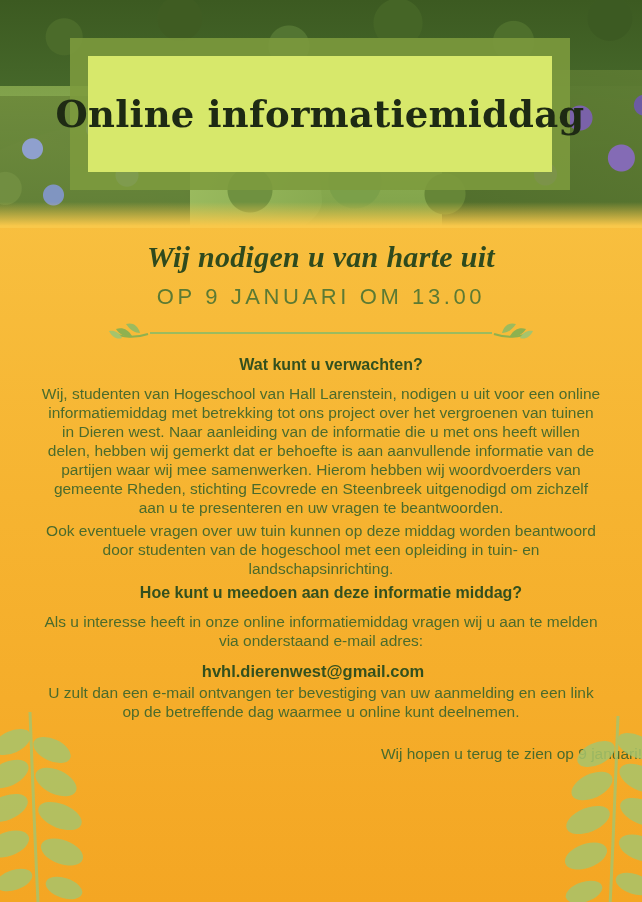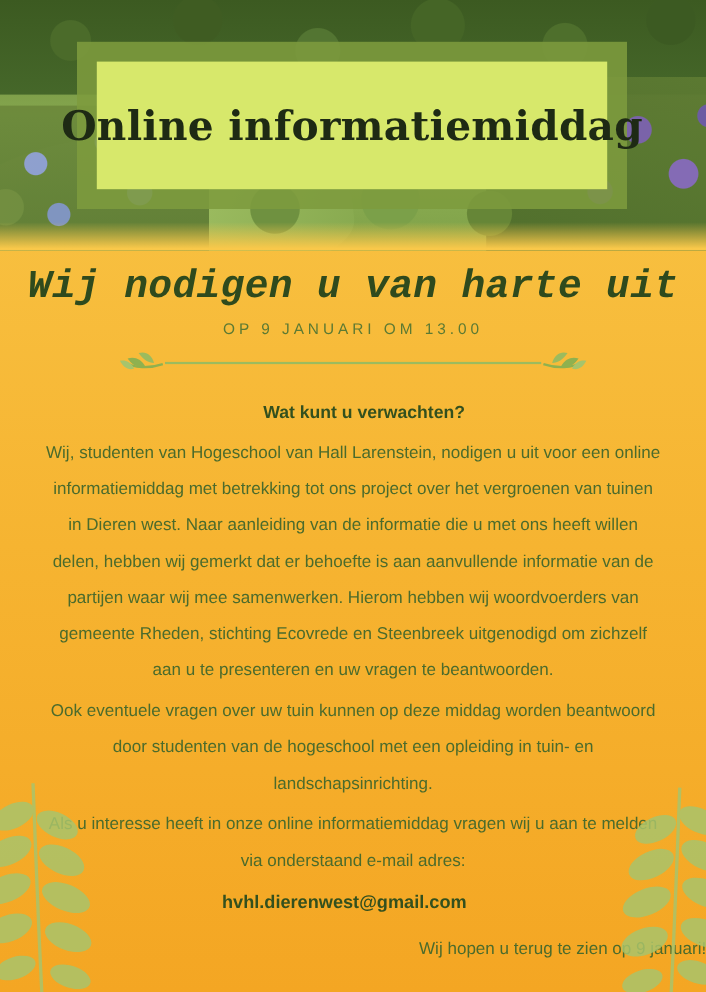--- a/index.html
+++ b/index.html
@@ -133,30 +133,30 @@
   
   .content {
     position: absolute;
     top: 240px;
     left: 0;
     width: 642px;
     text-align: center;
     color: #3f5b26;
   }
   .invite {
-    font-family: Liberation Mono, monospace;
+    font-family: Liberation Serif, serif;
     font-style: italic;
     font-weight: 700;
-    font-size: 36px;
+    font-size: 30px;
     color: #2f4a1d;
     margin: 0 0 10px 0;
     letter-spacing: 0.3px;
   }
   .date-line {
-    font-size: 14px;
+    font-size: 22px;
     letter-spacing: 3.6px;
     color: #5c7a33;
     margin: 0 0 4px 0;
   }
   .divider {
     position: relative;
     height: 36px;
     margin: 2px 0 4px 0;
   }
   .divider .rule {
@@ -173,26 +173,26 @@
     width: 42px;
     height: 32px;
   }
   .divider .leaf.left { left: 108px; }
   .divider .leaf.right { right: 108px; transform: scaleX(-1); }
 
   .section-head {
     font-size: 16px;
     font-weight: 700;
     color: #33501e;
-    margin: 20px 0 10px 0;
+    margin: 6px 0 10px 0;
     padding-left: 20px;
   }
   .para {
     font-size: 15.5px;
-    line-height: 33px;
+    line-height: 19px;
     color: #4b6b2c;
     margin: 0 auto 4px auto;
     width: 560px;
   }
   .para.tight { margin-bottom: 12px; }
   .email {
     font-size: 16.5px;
     font-weight: 700;
     color: #33501e;
     margin: 4px 16px 2px 0;
@@ -251,22 +251,24 @@
         <path d="M32 17 C30 9 24 6 18 8 C22 14 27 17 32 17 Z" fill="#9CBB5E"></path>
         <path d="M24 20 C20 13 14 11 8 13 C12 19 18 22 24 20 Z" fill="#8FB14F"></path>
         <path d="M14 22 C11 16 6 14 1 15 C4 21 9 24 14 22 Z" fill="#A6C46C"></path>
       </svg>
     </div>
 
     <div class="section-head">Wat kunt u verwachten?</div>
     <p class="para">Wij, studenten van Hogeschool van Hall Larenstein, nodigen u uit voor een online informatiemiddag met betrekking tot ons project over het vergroenen van tuinen in Dieren west. Naar aanleiding van de informatie die u met ons heeft willen delen, hebben wij gemerkt dat er behoefte is aan aanvullende informatie van de partijen waar wij mee samenwerken. Hierom hebben wij woordvoerders van gemeente Rheden, stichting Ecovrede en Steenbreek uitgenodigd om zichzelf aan u te presenteren en uw vragen te beantwoorden.</p>
     <p class="para">Ook eventuele vragen over uw tuin kunnen op deze middag worden beantwoord door studenten van de hogeschool met een opleiding in tuin- en landschapsinrichting.</p>
 
+    <div class="section-head">Hoe kunt u meedoen aan deze informatie middag?</div>
     <p class="para tight">Als u interesse heeft in onze online informatiemiddag vragen wij u aan te melden via onderstaand e-mail adres:</p>
     <div class="email">hvhl.dierenwest@gmail.com</div>
+    <p class="para">U zult dan een e-mail ontvangen ter bevestiging van uw aanmelding en een link op de betreffende dag waarmee u online kunt deelnemen.</p>
 
     <div class="closing">Wij hopen u terug te zien op 9 januari!</div>
   </div>
 
   <svg class="fern left" width="170" height="230" viewBox="0 0 170 230">
     <g fill="#A8C46B" opacity="0.85">
       <path d="M70 10 C72 60 74 120 78 200" stroke="#A8C46B" stroke-width="3" fill="none"></path>
       <ellipse cx="52" cy="40" rx="20" ry="11" transform="rotate(-25 52 40)"></ellipse>
       <ellipse cx="92" cy="48" rx="20" ry="11" transform="rotate(25 92 48)"></ellipse>
       <ellipse cx="48" cy="72" rx="22" ry="12" transform="rotate(-25 48 72)"></ellipse>

